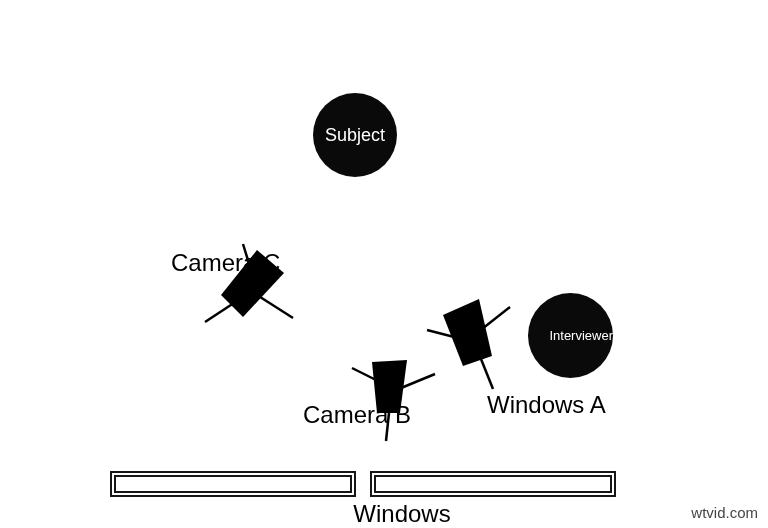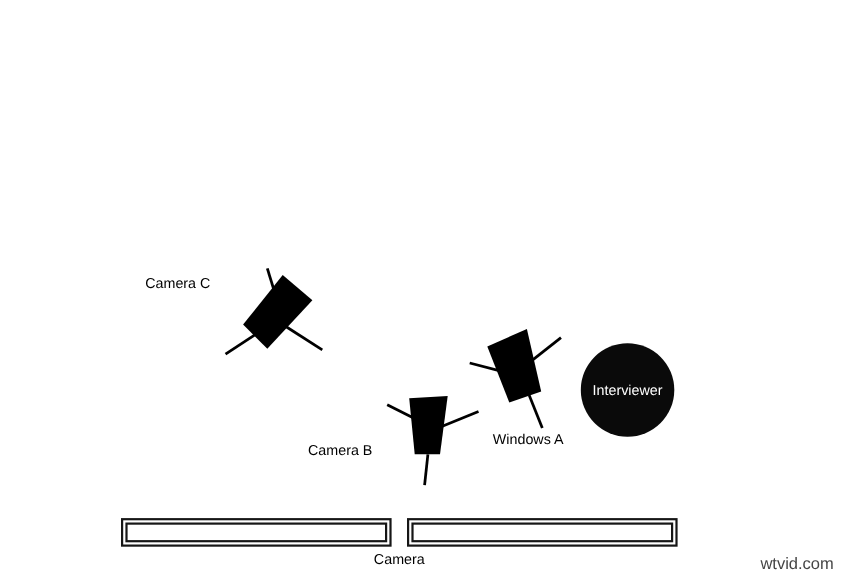--- a/index.html
+++ b/index.html
@@ -42,34 +42,36 @@
   }
   .circle.subject {
     left: 313px;
     top: 93px;
     width: 84px;
     height: 84px;
     font-size: 18px;
   }
   .circle.interviewer {
     left: 528px;
-    top: 312px;
+    top: 293px;
     width: 85px;
     height: 85px;
     font-size: 13px;
+    justify-content: flex-end;
   }
   .label {
     position: absolute;
-    font-size: 13px;
+    font-size: 24px;
     color: #000000;
     white-space: nowrap;
     line-height: 1;
+    margin-left: 39px;
   }
   .label.camera-c { left: 132px; top: 251px; }
-  .label.camera-b { left: 280px; top: 403px; }
+  .label.camera-b { left: 264px; top: 403px; }
   .label.camera-a { left: 448px; top: 393px; }
   .label.windows  { left: 363px; top: 502px; transform: translateX(-50%); }
   .window {
     position: absolute;
     top: 471px;
     width: 246px;
     height: 26px;
     box-sizing: border-box;
     border: 2px solid #161616;
     background: #ffffff;
@@ -115,33 +117,36 @@
     </g>
 
     <g>
       <line x1="427" y1="330" x2="458" y2="338"></line>
       <line x1="510" y1="307" x2="482" y2="329"></line>
       <line x1="481" y1="359" x2="493" y2="389"></line>
       <polygon points="443,315 479,299 492,356 463,366"></polygon>
     </g>
   </svg>
 
+  <div class="circle subject">
+    <span>Subject</span>
+  </div>
 
   <div class="circle interviewer">
     <span>Interviewer</span>
   </div>
 
   <div class="label camera-c">Camera C</div>
   <div class="label camera-b">Camera B</div>
   <div class="label camera-a">Windows A</div>
 
   <div class="window left">
     <div class="window-pane"></div>
   </div>
   <div class="window right">
     <div class="window-pane"></div>
   </div>
 
-  <div class="label windows">Camera</div>
+  <div class="label windows">Windows</div>
 
   <div class="watermark">wtvid.com</div>
 
 </div>
 
 </body></html>

